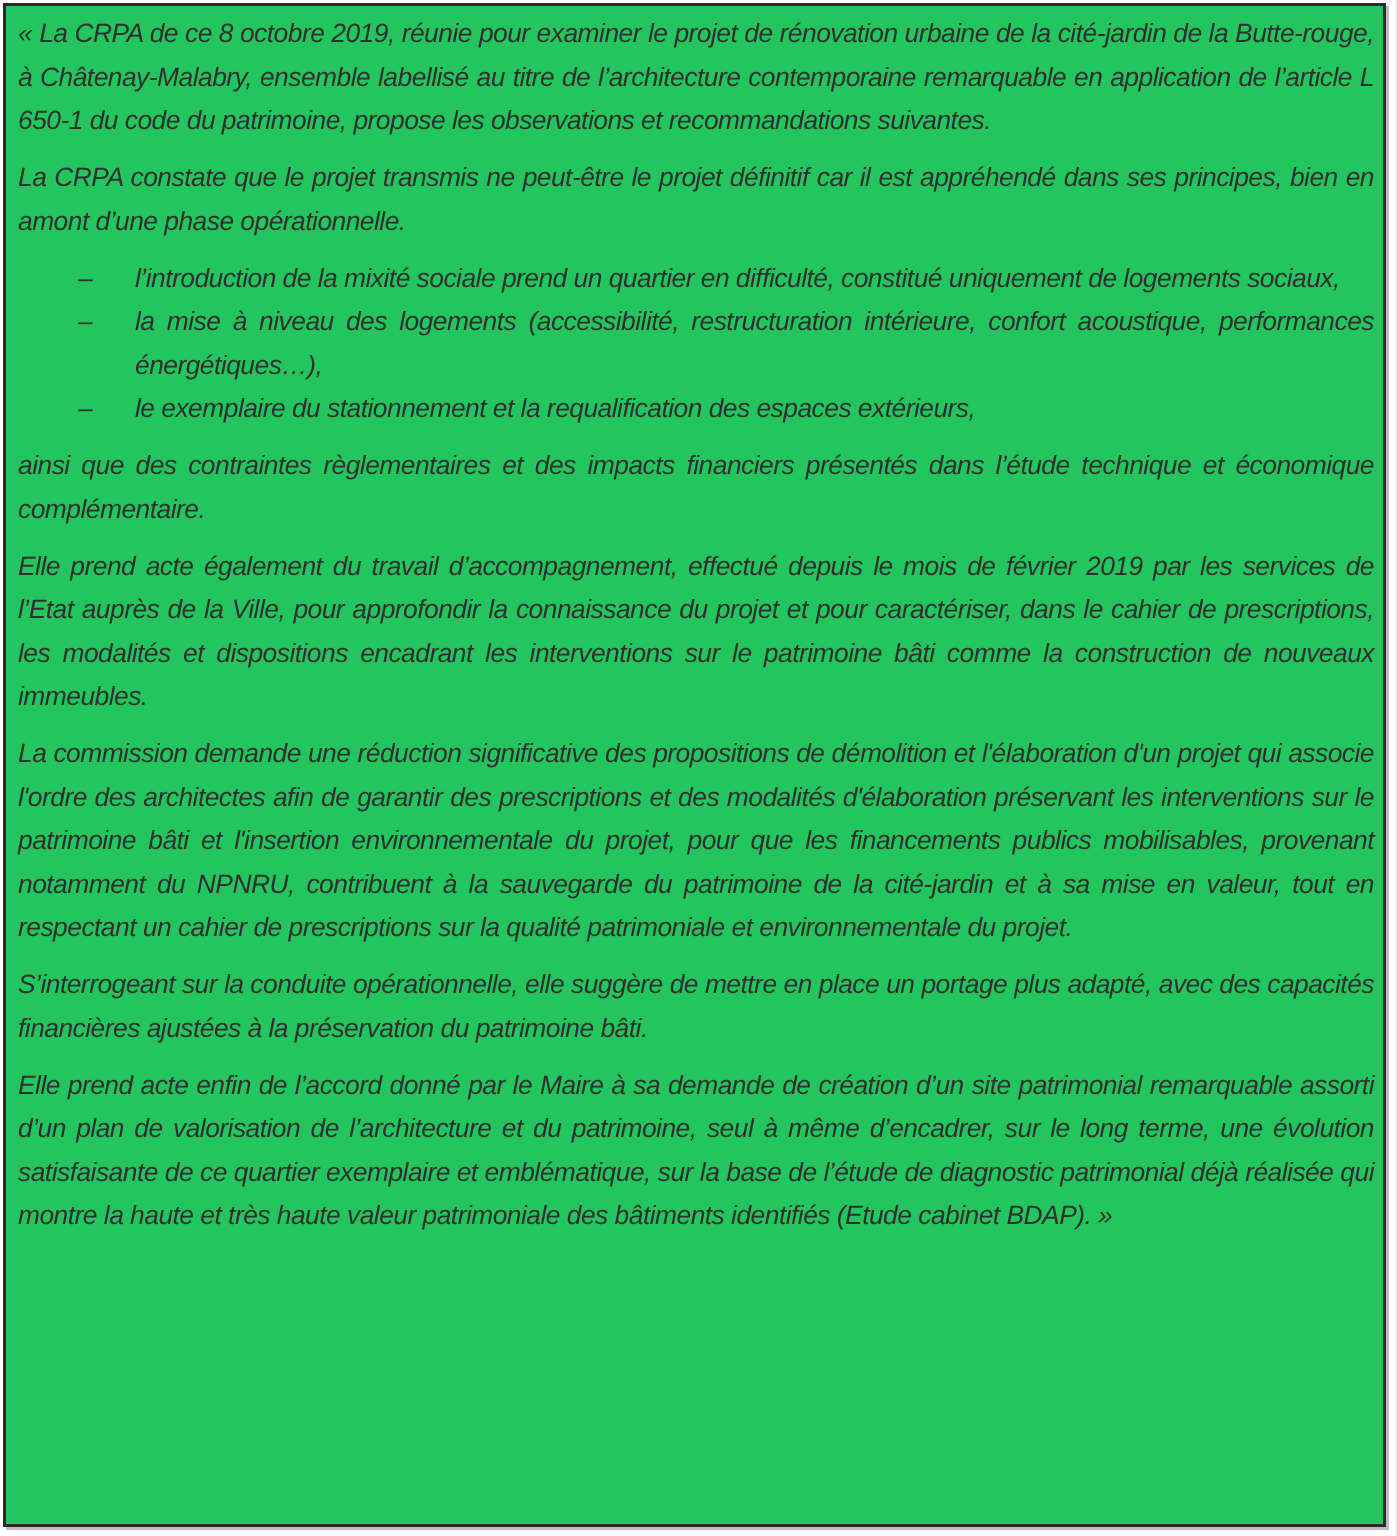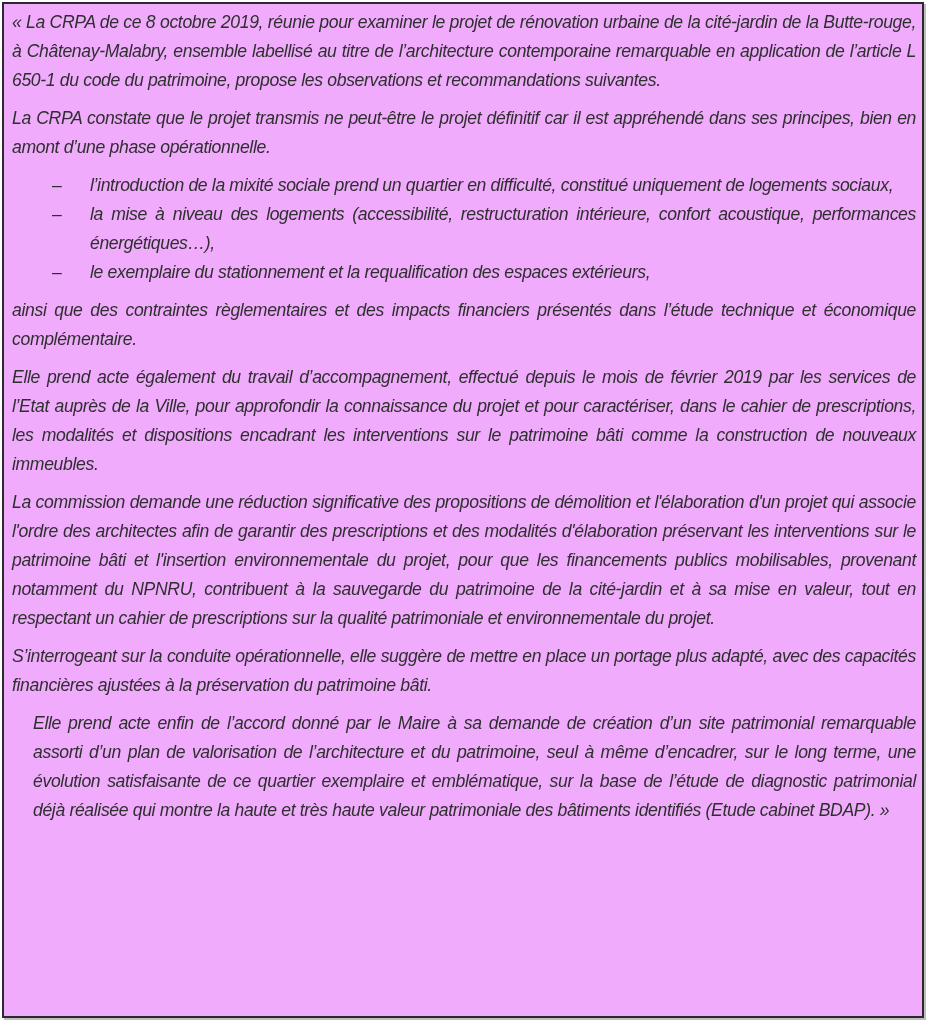--- a/index.html
+++ b/index.html
@@ -14,40 +14,40 @@
       overflow: hidden;
     }
     .frame {
       position: absolute;
       left: 2px;
       top: 2px;
       width: 922px;
       height: 1016px;
       border: 2px solid #2a2a2a;
       box-shadow: 2px 2px 0 0 #bdbdbd;
-      background: #f0abfc;
+      background: #22c55e;
       box-sizing: border-box;
     }
     .content {
       position: absolute;
       left: 8px;
       top: 4px;
       width: 904px;
       font-family: "Liberation Sans", sans-serif;
       font-style: italic;
       font-size: 17.6px;
       line-height: 29px;
       color: #2f2f2f;
       letter-spacing: -0.35px;
     }
     .para {
       margin: 0 0 9px 0;
       text-align: justify;
     }
-    .para.last { margin-bottom: 0; margin-left: 21px; }
+    .para.last { margin-bottom: 0; }
     .list {
       list-style: none;
       margin: 0 0 9px 0;
       padding: 0;
     }
     .list-item {
       position: relative;
       padding-left: 78px;
       text-align: justify;
     }

